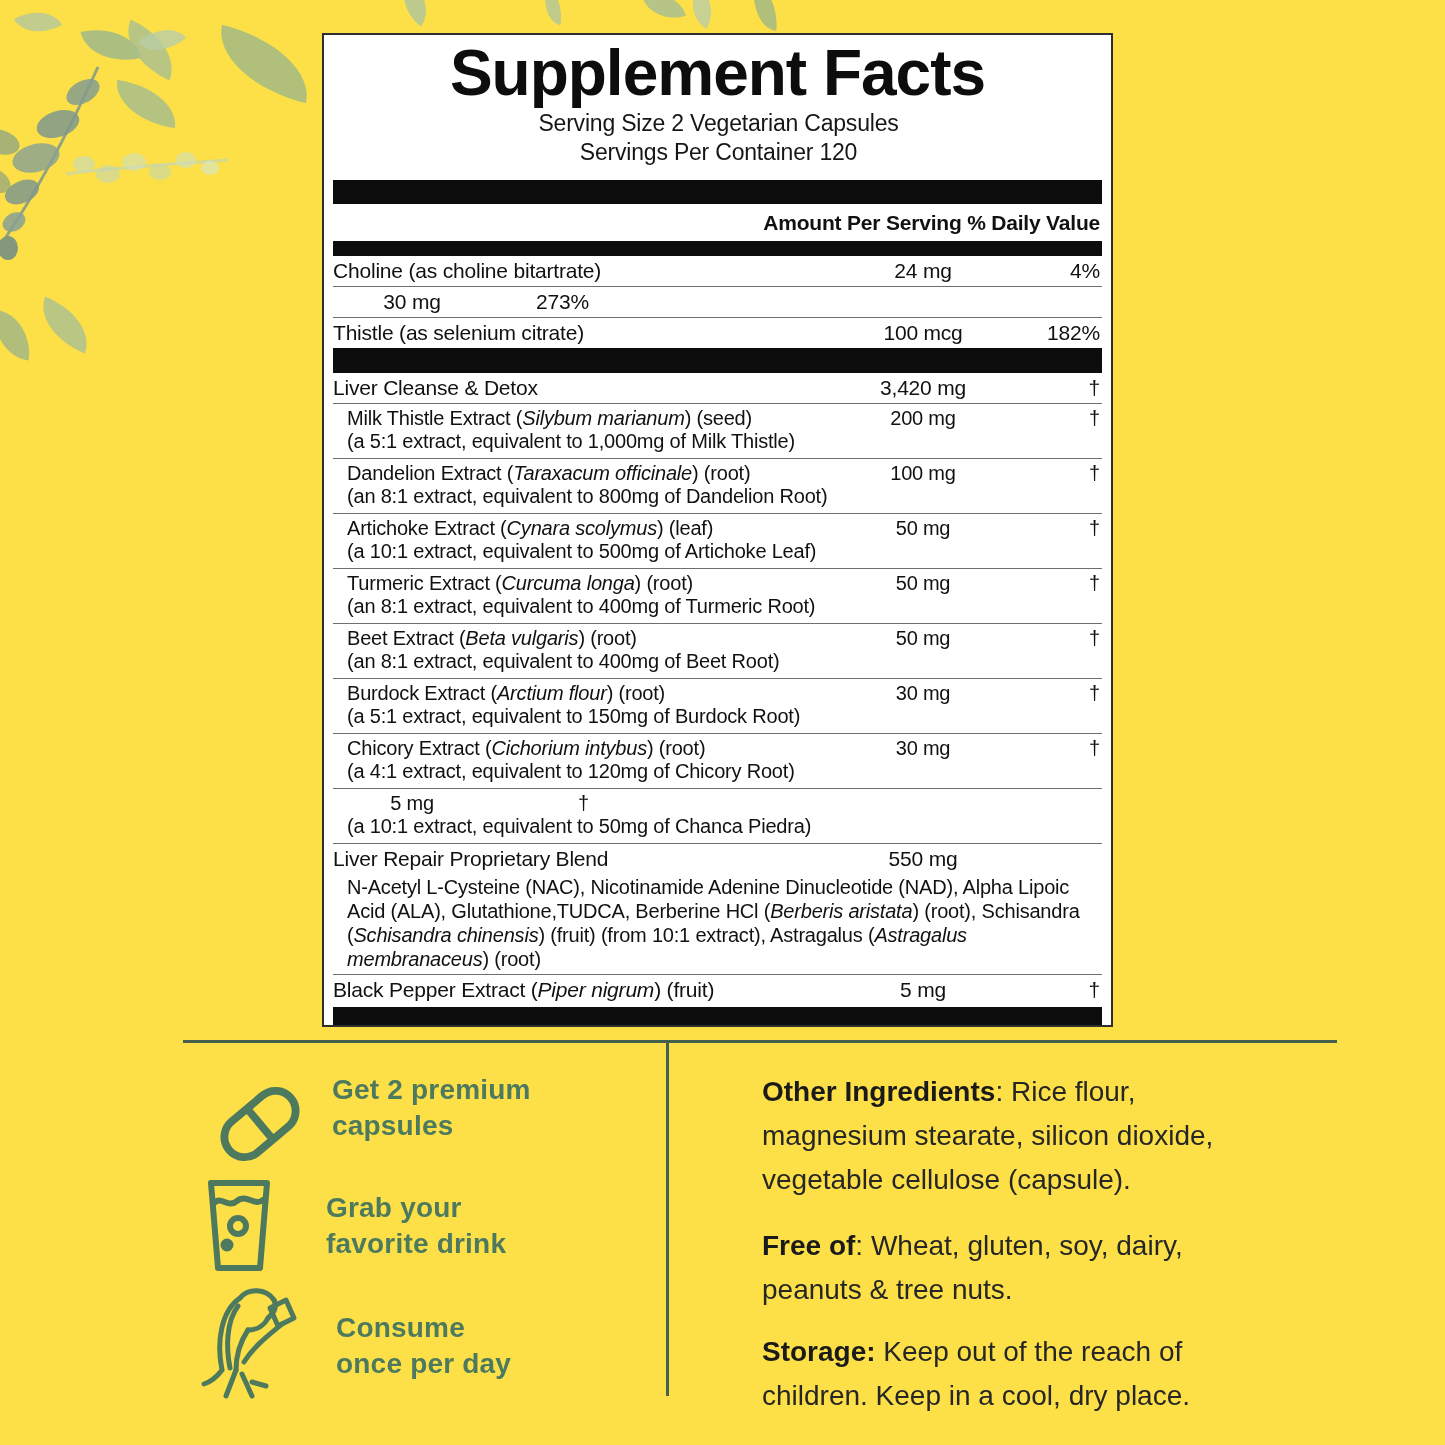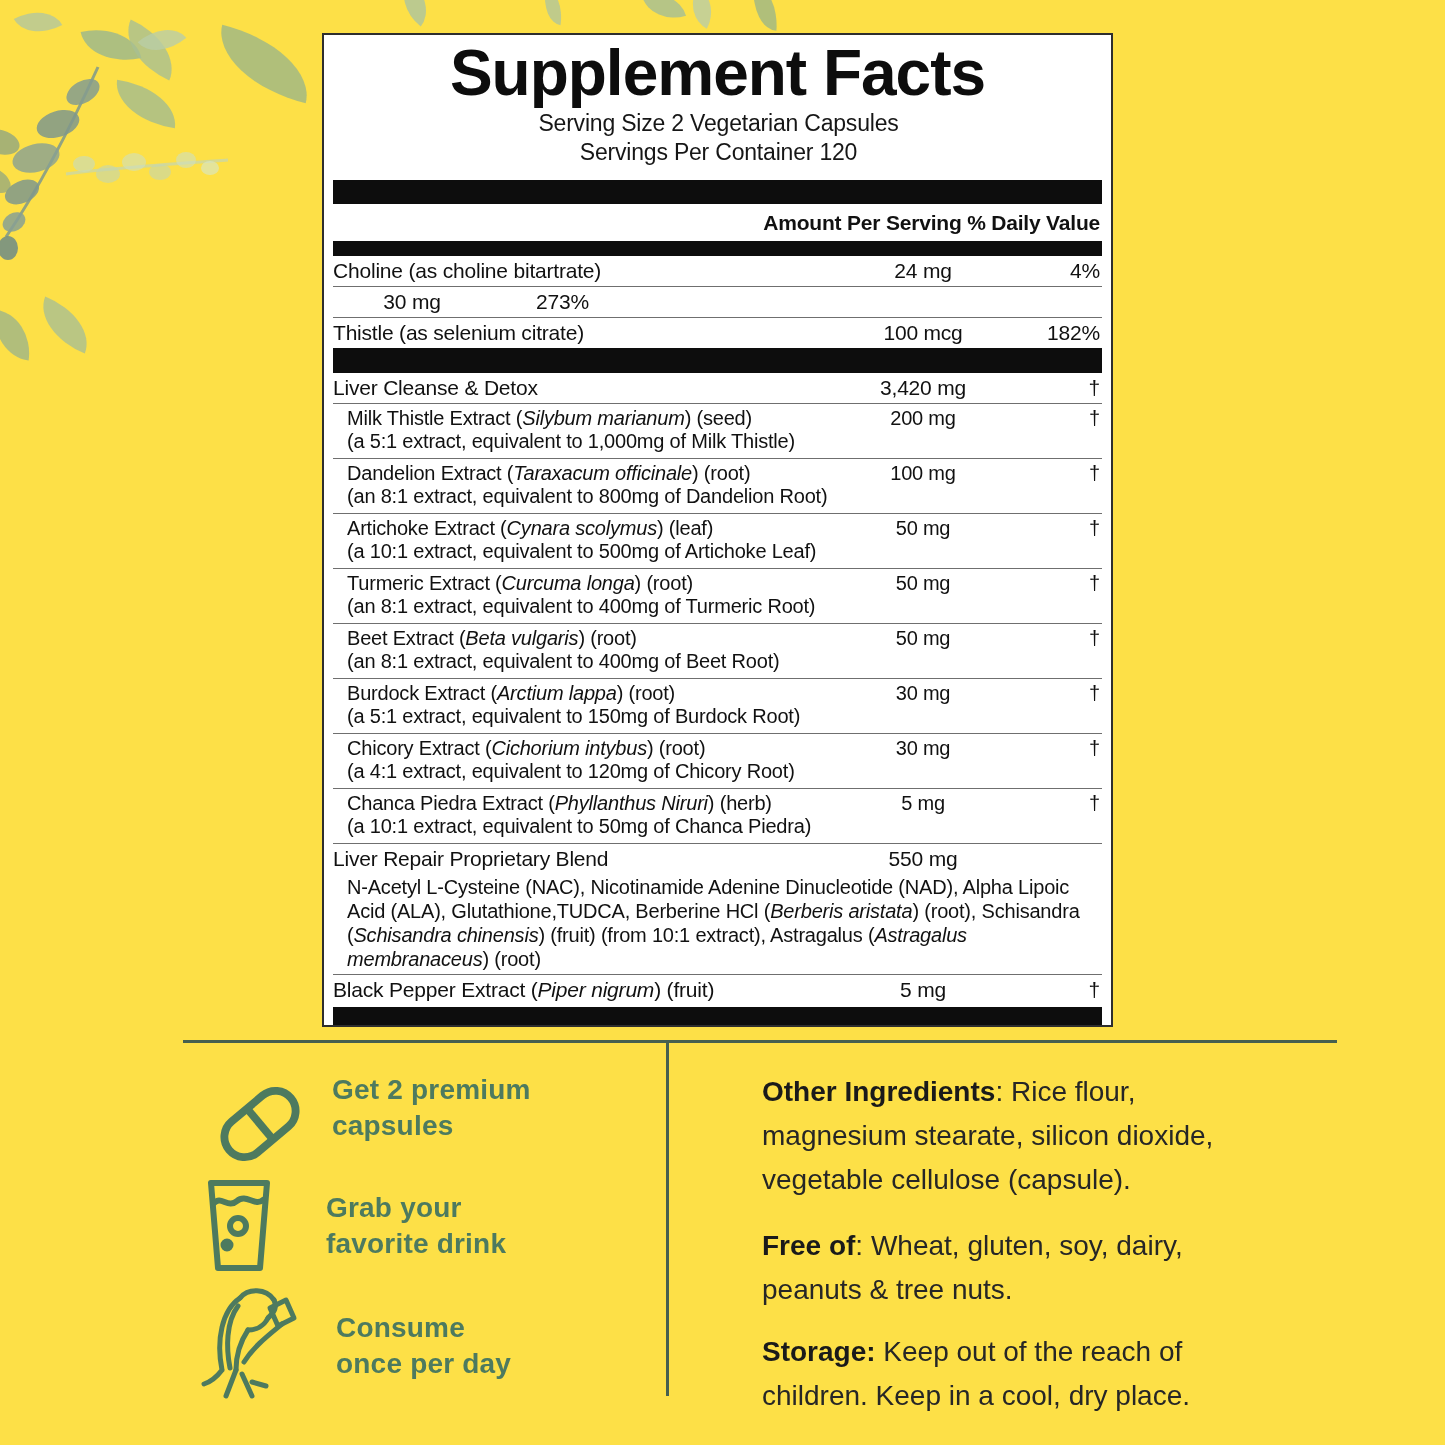--- a/index.html
+++ b/index.html
@@ -156,37 +156,36 @@
     <div class="herb sep">
       <div class="line1">
         <div class="name"><span>Beet Extract (</span><span class="it">Beta vulgaris</span><span>) (root)</span></div>
         <div class="amt">50 mg</div>
         <div class="dv">†</div>
       </div>
       <div class="desc">(an 8:1 extract, equivalent to 400mg of Beet Root)</div>
     </div>
     <div class="herb sep">
       <div class="line1">
-        <div class="name"><span>Burdock Extract (</span><span class="it">Arctium lappa</span><span>) (root)</span></div>
+        <div class="name"><span>Burdock Extract (</span><span class="it">Arctium flour</span><span>) (root)</span></div>
         <div class="amt">30 mg</div>
         <div class="dv">†</div>
       </div>
       <div class="desc">(a 5:1 extract, equivalent to 150mg of Burdock Root)</div>
     </div>
     <div class="herb sep">
       <div class="line1">
         <div class="name"><span>Chicory Extract (</span><span class="it">Cichorium intybus</span><span>) (root)</span></div>
         <div class="amt">30 mg</div>
         <div class="dv">†</div>
       </div>
       <div class="desc">(a 4:1 extract, equivalent to 120mg of Chicory Root)</div>
     </div>
     <div class="herb sep">
       <div class="line1">
-        <div class="name"><span>Chanca Piedra Extract (</span><span class="it">Phyllanthus Niruri</span><span>) (herb)</span></div>
         <div class="amt">5 mg</div>
         <div class="dv">†</div>
       </div>
       <div class="desc">(a 10:1 extract, equivalent to 50mg of Chanca Piedra)</div>
     </div>
 
     <div class="row sep">
       <div class="name">Liver Repair Proprietary Blend</div>
       <div class="amt">550 mg</div>
       <div class="dv"></div>

